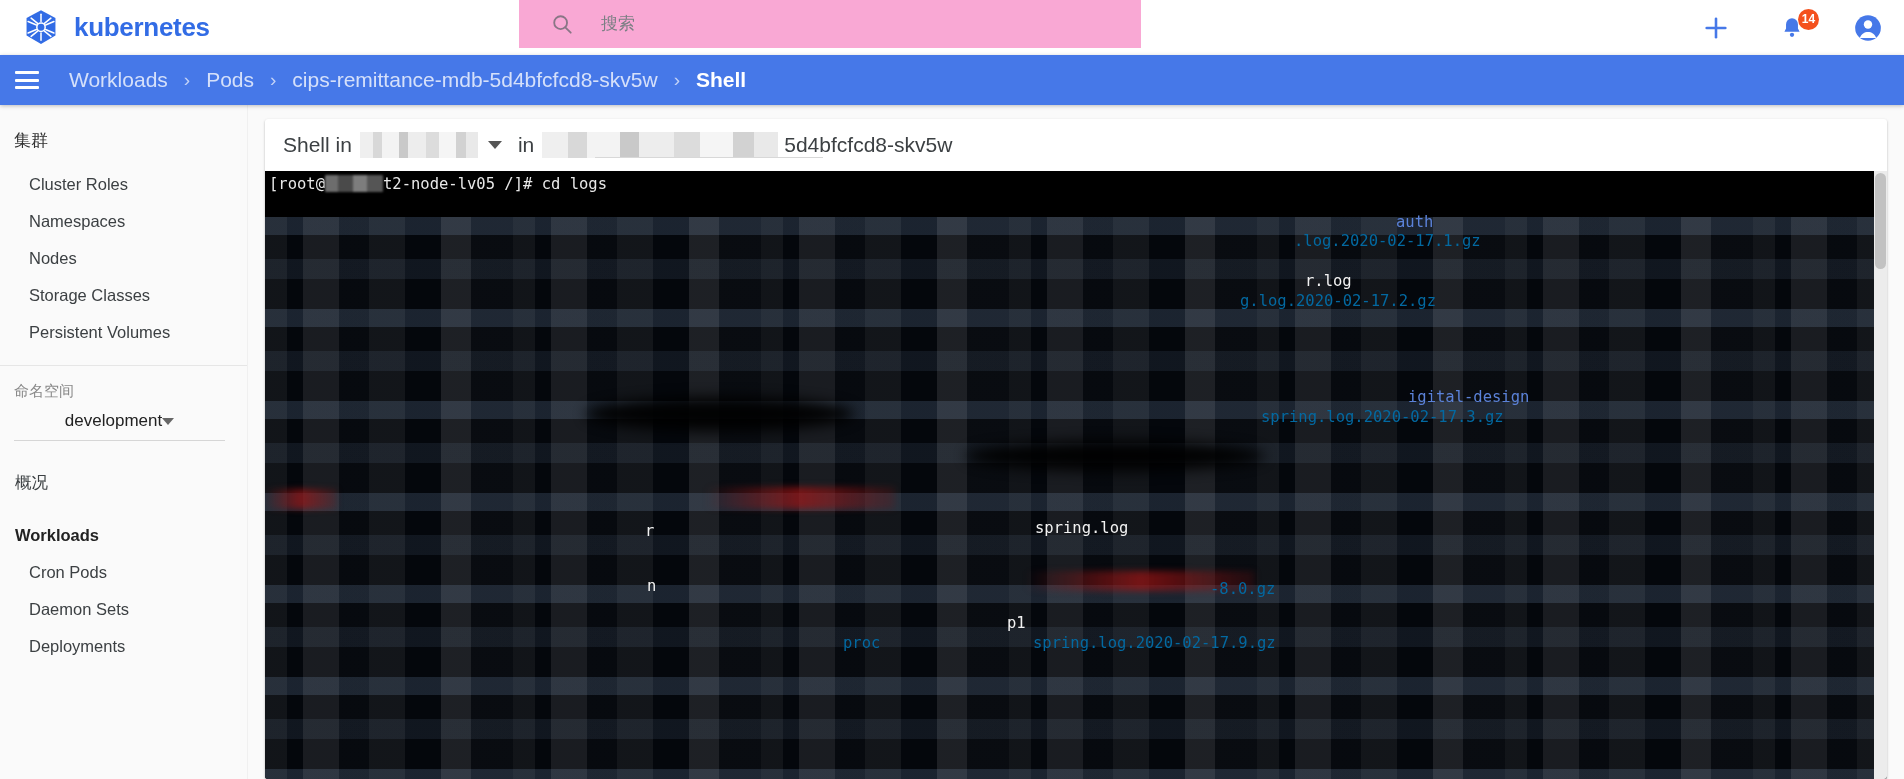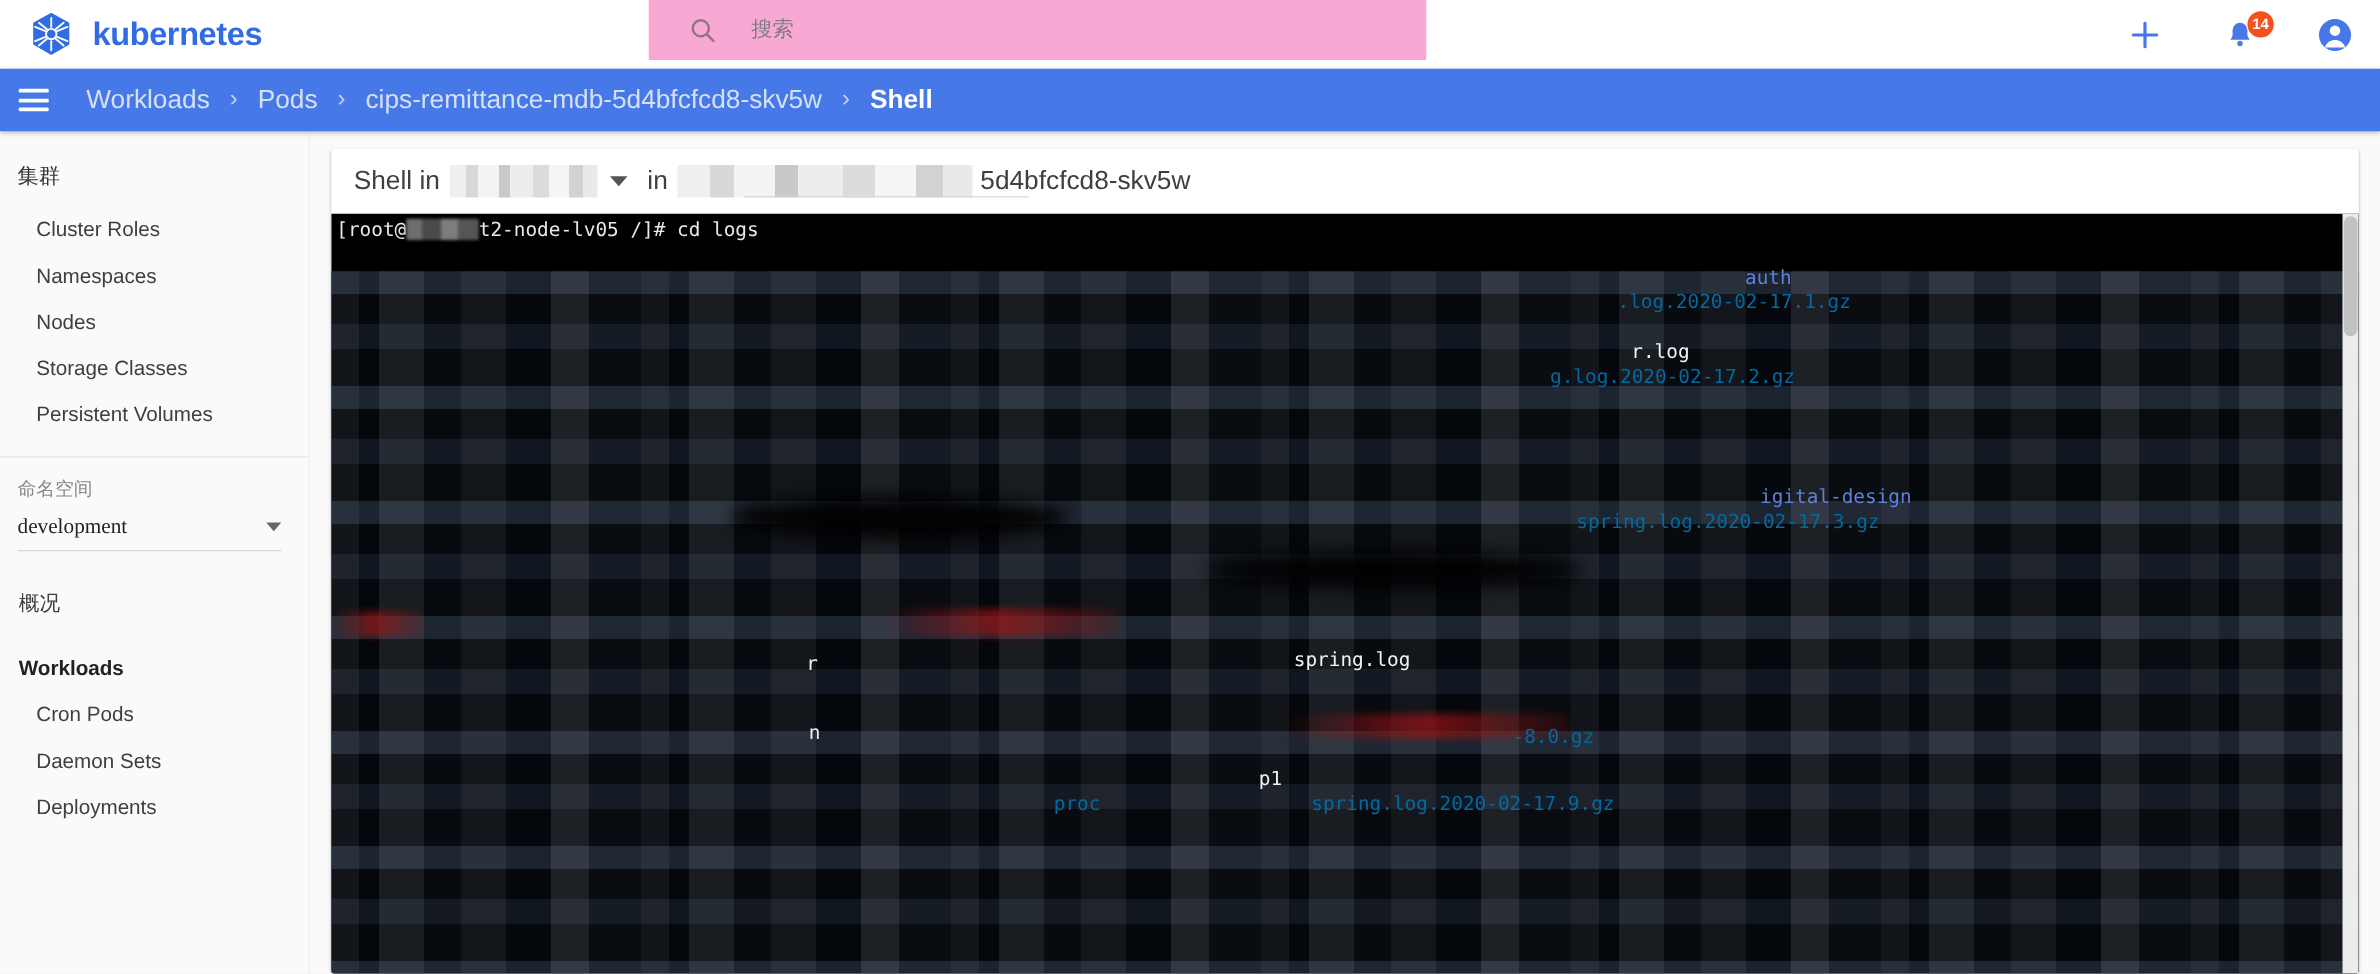--- a/index.html
+++ b/index.html
@@ -120,23 +120,22 @@
     cursor: pointer;
     white-space: nowrap;
   }
   .nav-item.bold { font-weight: bold; padding-left: 15px; color: #222; }
   .nav-item.plain { padding-left: 15px; }
   .nav-divider { height: 1px; background: #e6e6e6; margin: 14px 0 0 0; }
   .ns-select {
     margin: 0 22px 0 14px;
     border-bottom: 1px solid #d6d6d6;
     padding: 4px 0 9px 0;
-    display: flex; align-items: center; justify-content: space-between;
+    display: flex; align-items: center; justify-content: center;
     cursor: pointer;
-    font-family: Liberation Serif, serif;
   }
   .ns-value { font-size: 17px; color: #222; }
   .caret { width: 0; height: 0; border-left: 6px solid transparent; border-right: 6px solid transparent; border-top: 7px solid #666; }
 
   
   .main {
     flex: 1;
     background: #fafafa;
     padding: 14px 17px 0 17px;
     overflow: hidden;
@@ -373,21 +372,21 @@
 
         <div class="term-text t-blue" style="left:1131px; top:41px;">auth</div>
         <div class="term-text t-red" style="left:1029px; top:60px;">.log.2020-02-17.1.gz</div>
         <div class="term-text t-white" style="left:1040px; top:100px;">r.log</div>
         <div class="term-text t-red" style="left:975px;  top:120px;">g.log.2020-02-17.2.gz</div>
         <div class="term-text t-blue" style="left:1143px; top:216px;">igital-design</div>
         <div class="term-text t-red" style="left:996px;  top:236px;">spring.log.2020-02-17.3.gz</div>
         <div class="term-text t-white" style="left:770px;  top:347px;">spring.log</div>
         <div class="term-text t-red" style="left:945px;  top:408px;">-8.0.gz</div>
         <div class="term-text t-red" style="left:578px;  top:462px;">proc</div>
-        <div class="term-text t-red" style="left:768px;  top:462px;margin-left:16px;">spring.log.2020-02-17.9.gz</div>
+        <div class="term-text t-red" style="left:768px;  top:462px;">spring.log.2020-02-17.9.gz</div>
         <div class="term-text t-white" style="left:742px;  top:442px;">p1</div>
         <div class="term-text t-white" style="left:380px;  top:350px;">r</div>
         <div class="term-text t-white" style="left:382px;  top:405px;">n</div>
 
         <div class="scroll-rail">
           <div class="scroll-thumb"></div>
         </div>
       </div>
 
     </div>

